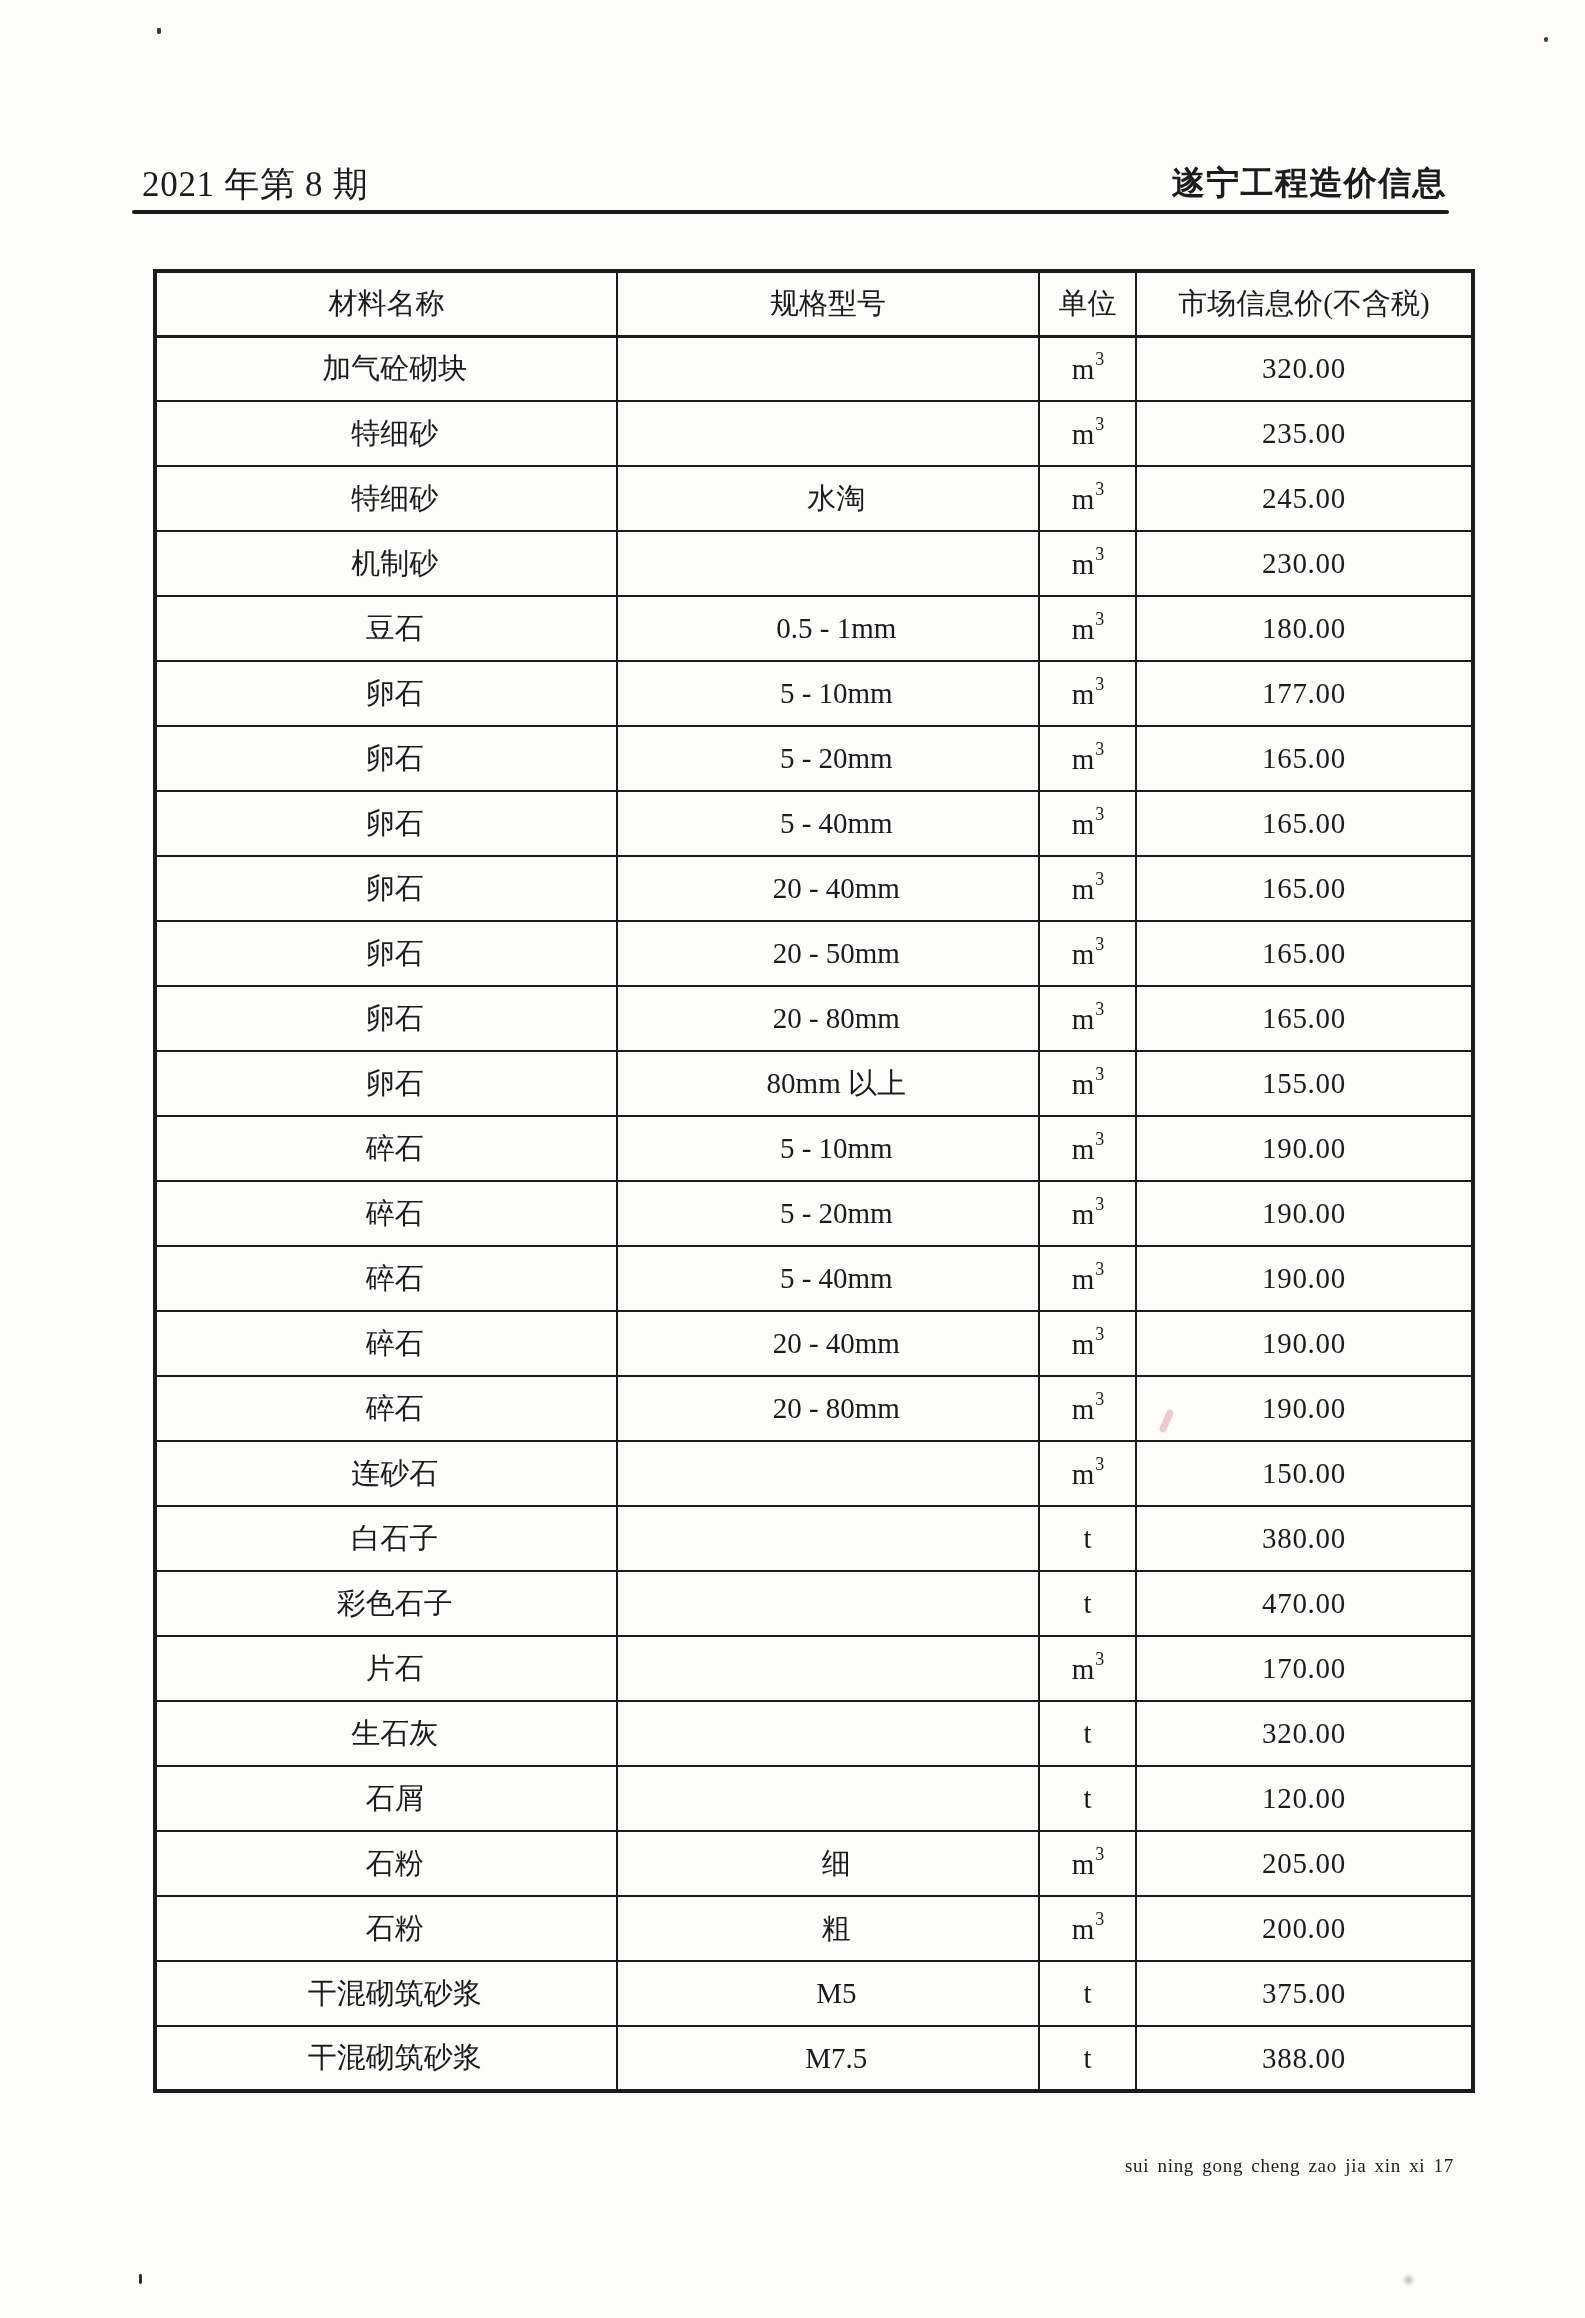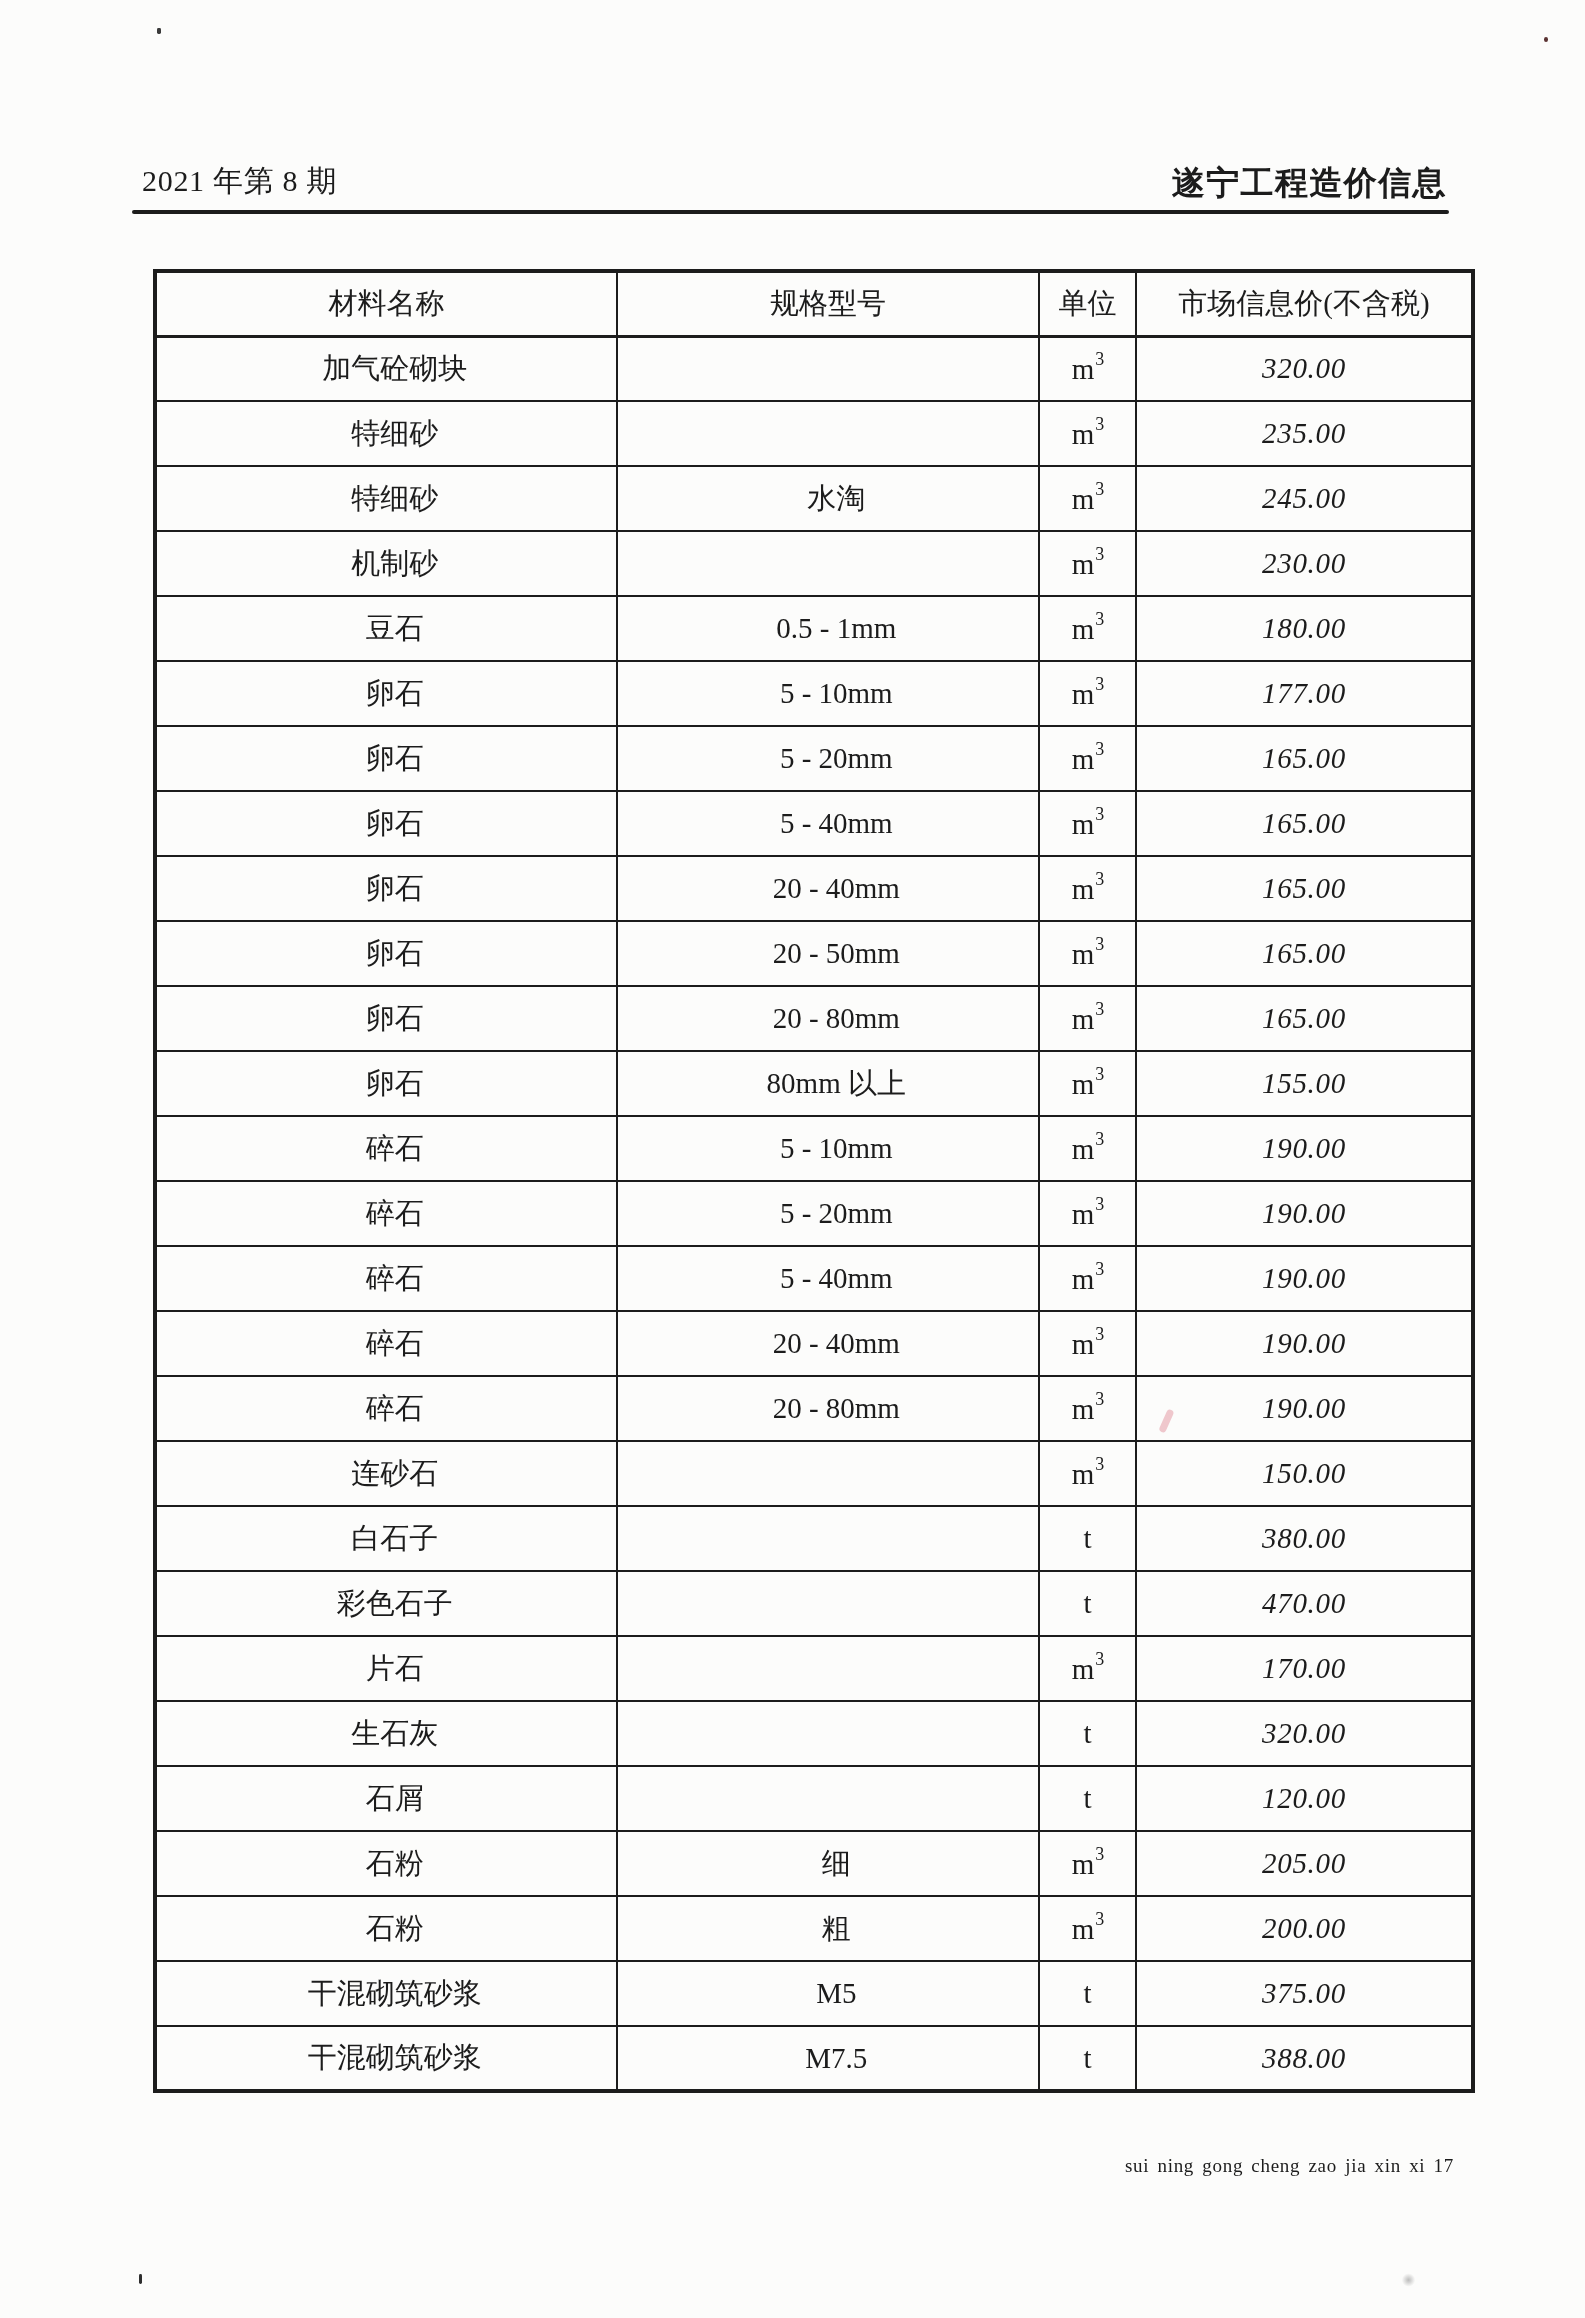--- a/index.html
+++ b/index.html
@@ -14,21 +14,21 @@
     font-family:"Liberation Serif","DejaVu Serif",serif;
     color:var(--ink);
     overflow:hidden;
   }
 
   
   .page-header{
     position:absolute; top:161px; left:142px; right:139px;
     display:flex; justify-content:space-between; align-items:flex-start;
   }
-  .issue-label{ font-size:30px; letter-spacing:0.7px; }
+  .issue-label{ font-size:35px; letter-spacing:0.7px; }
   .publication-title{ font-size:33px; font-weight:bold; letter-spacing:1.4px; }
   .header-rule{
     position:absolute; top:210px; left:132px; width:1317px; height:3.5px;
     background:var(--ink); border-radius:2.1px;
   }
 
   
   .price-table{
     position:absolute; top:269px; left:153px;
     width:1317px; table-layout:fixed;
@@ -43,21 +43,21 @@
     font-weight:normal;
     vertical-align:middle;
     overflow:hidden;
     white-space:nowrap;
   }
   .price-table thead th{ border-bottom-width:3.5px; text-align:center; }
   .c-name{width:462px;} .c-spec{width:422px;} .c-unit{width:97px;} .c-price{width:337px;}
   .cell-name, .cell-spec{ text-align:center; padding-left:16.6px; }
   .cell-unit{ text-align:center;margin-top:8px; }
   .cell-unit sup{ font-size:0.62em; position:relative; top:-0.15em; left:0.05em; }
-  .cell-price{ text-align:center; letter-spacing:0.7px;font-style:italic; }
+  .cell-price{ text-align:center; letter-spacing:0.7px; }
 
   
   .page-footer{
     position:absolute; top:2155px; left:966px; width:488px;
     text-align:right; font-size:19px; letter-spacing:0.7px; word-spacing:2.8px;
   }
 
   
   .artifact{ position:absolute; pointer-events:none; }
   .speck-tl{ left:157px; top:28px; width:3.5px; height:6.2px; background:#3a3a3a; border-radius:1.4px; }

